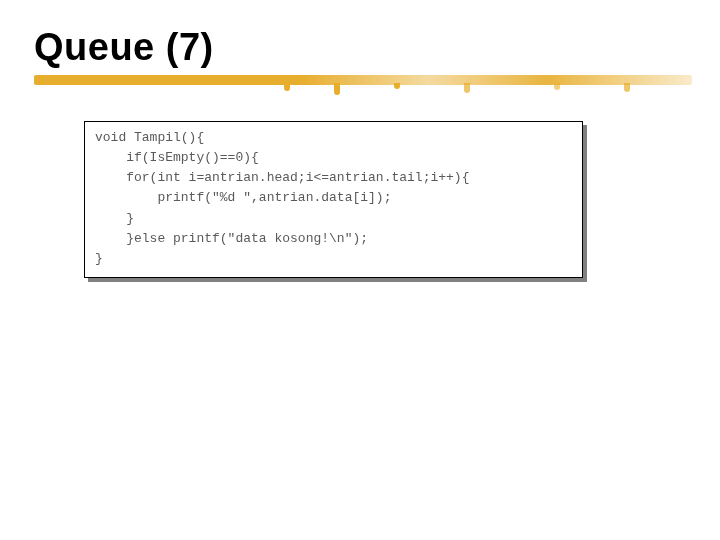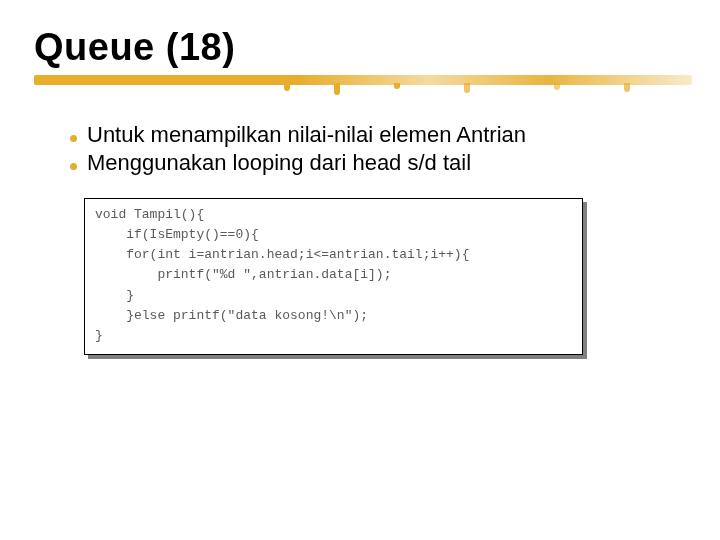--- a/index.html
+++ b/index.html
@@ -106,45 +106,35 @@
     line-height: 1.55;
     color: #5a5a5a;
     white-space: pre;
   }
 </style>
 </head>
 <body>
 
 <div class="slide">
 
-  <div class="title">Queue (18)</div>
+  <div class="title">Queue (7)</div>
 
   <div class="underline">
     <div class="bar"></div>
     <div class="drip d1"></div>
     <div class="drip d2"></div>
     <div class="drip d3"></div>
     <div class="drip d4"></div>
     <div class="drip d5"></div>
     <div class="drip d6"></div>
   </div>
 
   <div class="content">
 
 
-    <div class="subs">
-      <div class="bullet-row">
-        <div class="bullet-dot sub"></div>
-        <div class="sub-text">Untuk menampilkan nilai-nilai elemen Antrian</div>
-      </div>
-      <div class="bullet-row">
-        <div class="bullet-dot sub"></div>
-        <div class="sub-text">Menggunakan looping dari head s/d tail</div>
-      </div>
-    </div>
 
     <div class="code-box">
       <pre>void Tampil(){
     if(IsEmpty()==0){
     for(int i=antrian.head;i&lt;=antrian.tail;i++){
         printf("%d ",antrian.data[i]);
     }
     }else printf("data kosong!\n");
 }</pre>
     </div>

